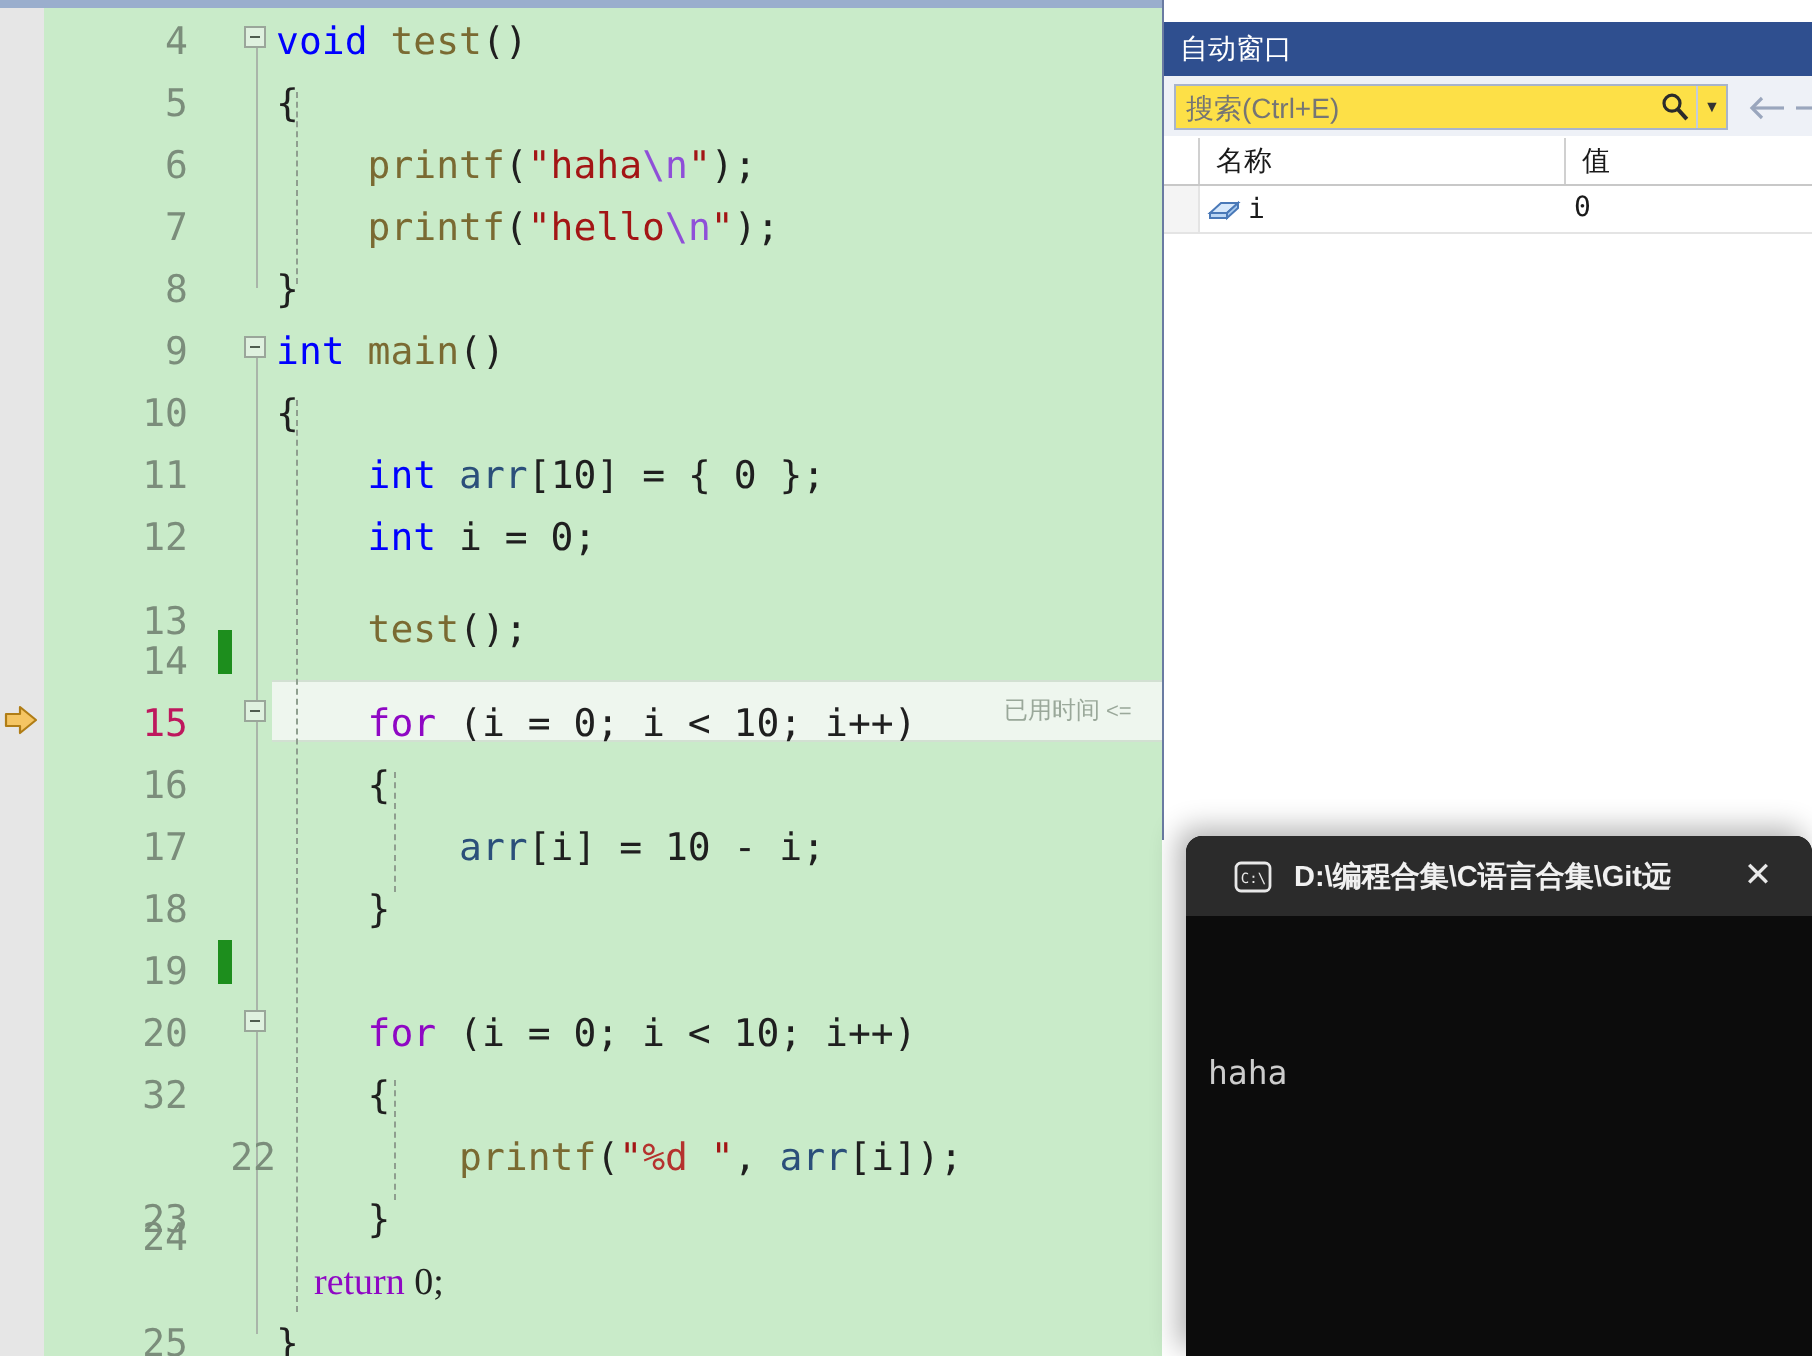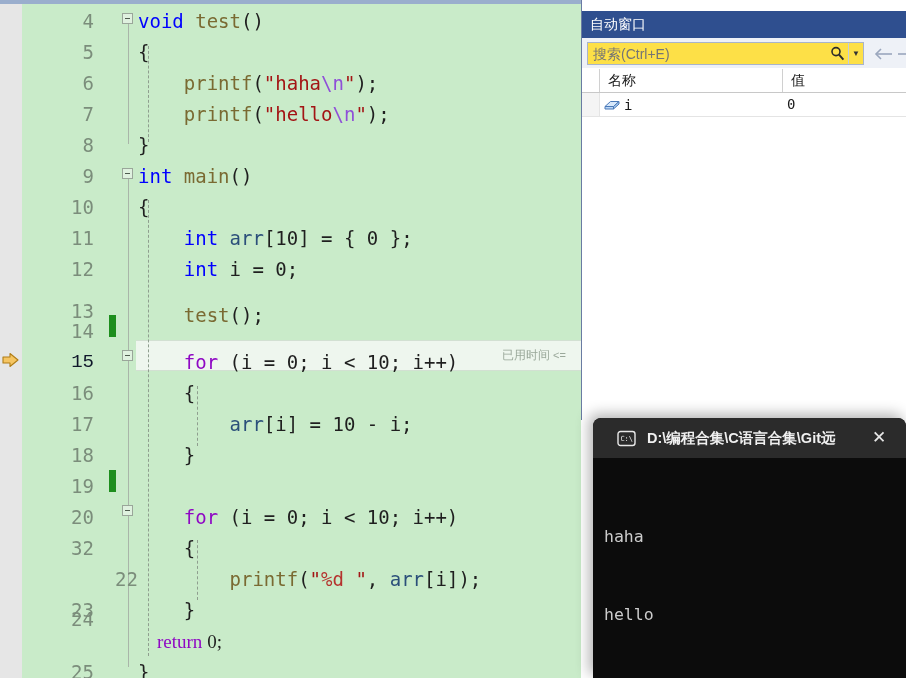--- a/index.html
+++ b/index.html
@@ -37,21 +37,21 @@
 
   
   .ln {
     position: absolute; left: 22px; width: 72px;
     text-align: right;
     font-family: "DejaVu Sans Mono", monospace;
     font-size: 19px;
     color: #7b8d7b;
     height: 31px; line-height: 31px;
   }
-  .ln.current { color: #0f172a; font-family: Liberation Mono, monospace; }
+  .ln.current { color: #be185d; }
 
   
   .change-bar {
     position: absolute; left: 109px; width: 7px; height: 22px;
     background: #1d8e1d;
   }
 
   
   .outline-line {
     position: absolute; left: 128px; width: 1px;
@@ -399,18 +399,17 @@
         <svg width="19" height="17" viewBox="0 0 19 17" aria-hidden="true">
           <rect x="1" y="1.5" width="17" height="14" rx="2.5" fill="none" stroke="#e8e8e8" stroke-width="1.4"></rect>
           <text x="3.4" y="11.4" font-family="DejaVu Sans Mono, monospace" font-size="7" fill="#e8e8e8">C:\</text>
         </svg>
       </span>
       <span id="console-title">D:\编程合集\C语言合集\Git远</span>
       <span id="console-close">✕</span>
     </div>
     <div id="console-body">
       <div>haha</div>
-      <div>hello</div>
       
     </div>
   </div>
 
 </div>
 
 </body></html>

